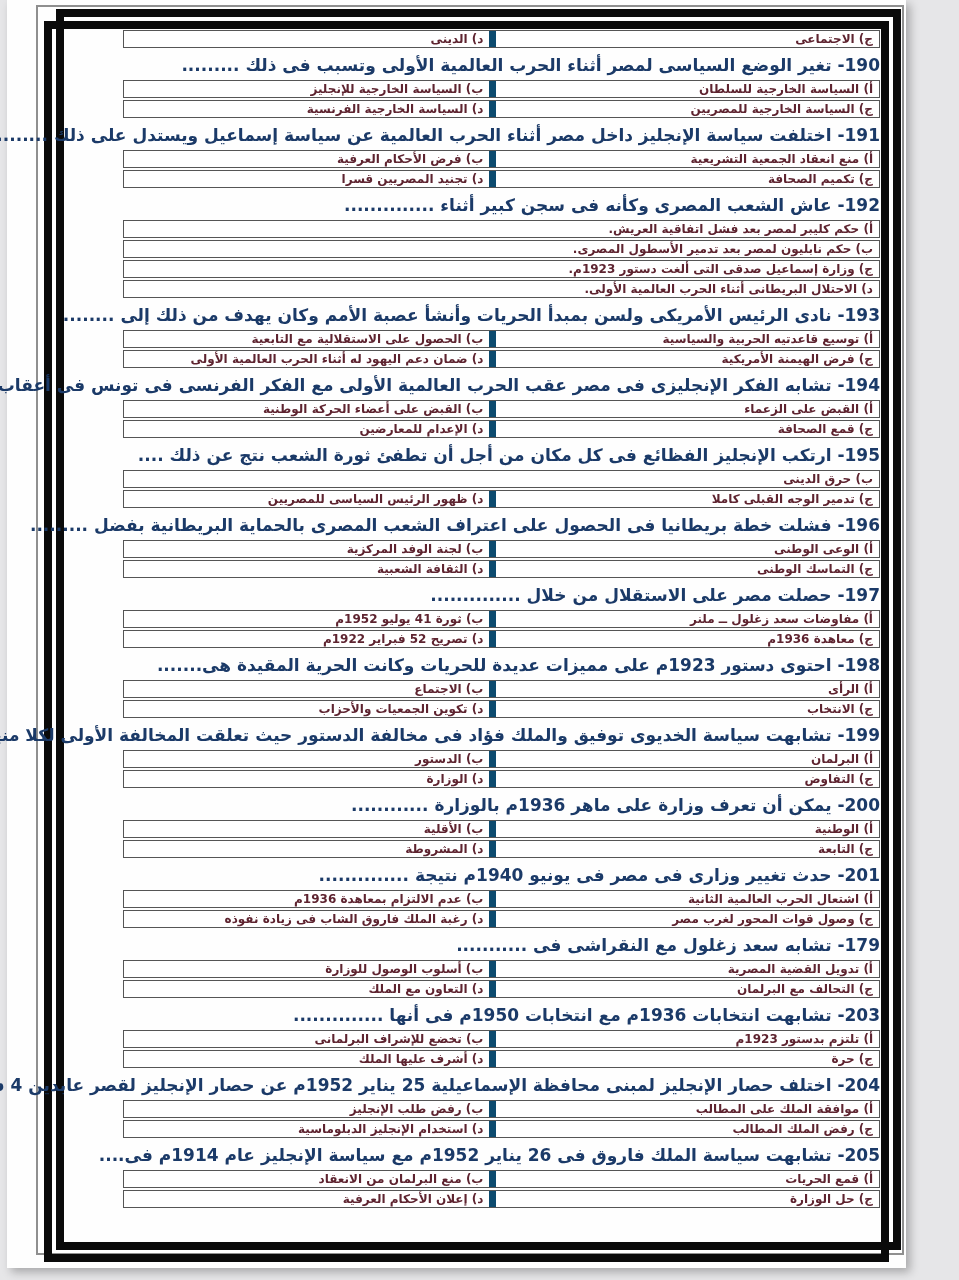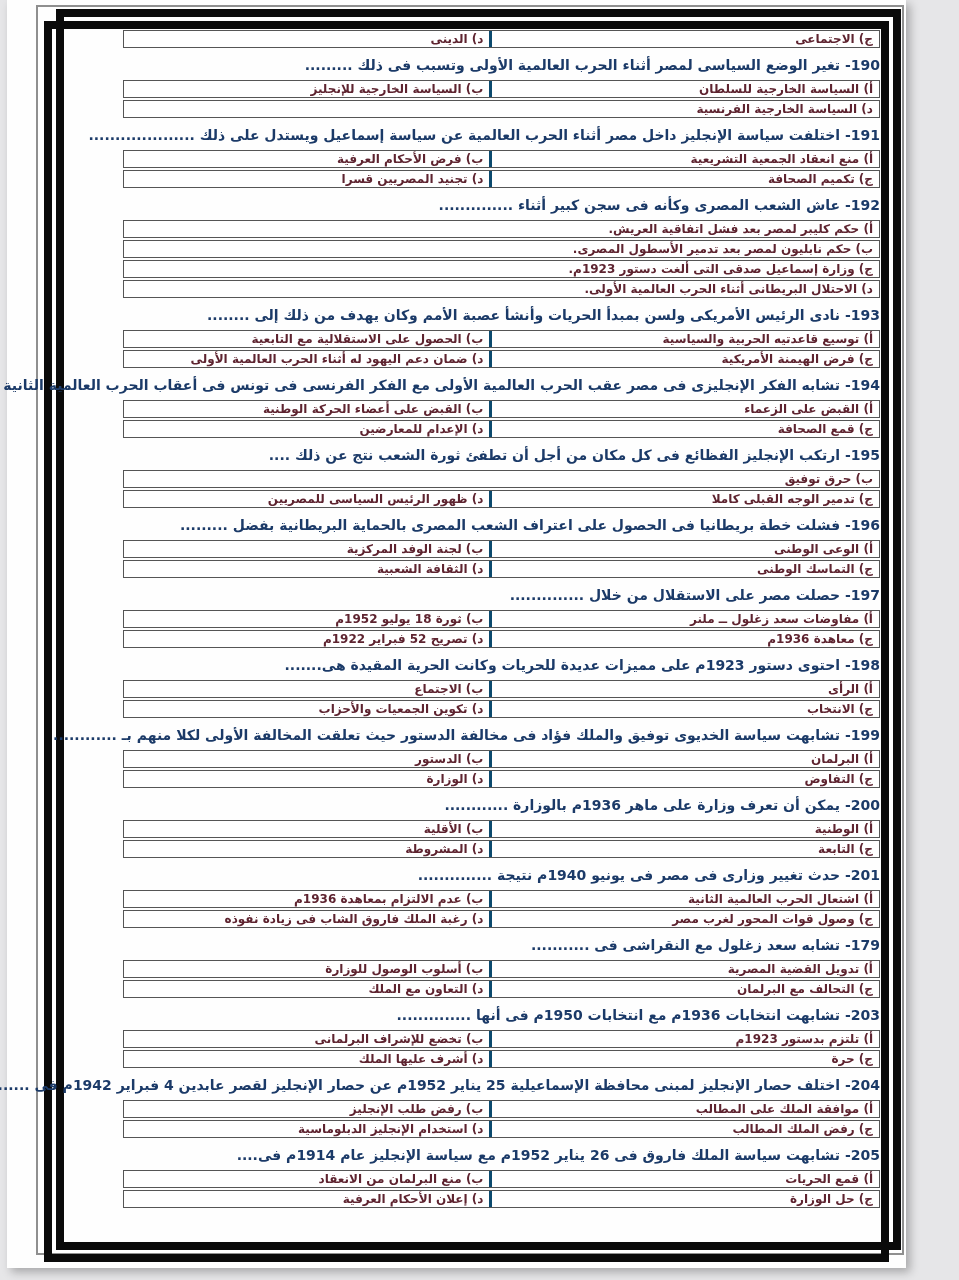--- a/index.html
+++ b/index.html
@@ -26,38 +26,38 @@
   .frame-b{
     position:absolute;box-sizing:border-box;
     left:37px;top:21px;width:845px;height:1241px;
     border:8px solid #0a0a0a;
   }
   .content{
     position:absolute;left:59px;top:30px;width:814px;
     direction:rtl;text-align:right;
   }
   .question-heading{
-    font-size:14px;font-weight:bold;color:#1b3a68;
+    font-size:17px;font-weight:bold;color:#1b3a68;
     line-height:19px;margin:8px 0 5px;white-space:nowrap;
   }
   .carryover-table,.options-table{
     width:93%;margin:0 0 2px auto;
   }
   .opt-row{
     display:flex;direction:rtl;
     box-sizing:border-box;border:1px solid #555555;
     height:18px;margin-bottom:2px;background:#fff;
     align-items:stretch;
   }
   .cell{
     display:flex;align-items:center;box-sizing:border-box;
     padding:0 6px;font-size:12px;font-weight:bold;color:#5e2430;
     line-height:16px;white-space:nowrap;overflow:hidden;
   }
-  .cell-a{flex:0 0 51.6%;border-left:3px solid #0c4a6e;}
+  .cell-a{flex:0 0 51.6%;border-left:7px solid #0c4a6e;}
   .cell-b{flex:1;}
   .cell-full{flex:0 0 100%;text-align:center;}
 </style>
 </head>
 <body>
 
 <div class="page">
   <div class="frame-thin"></div>
   <div class="frame-a"></div>
   <div class="frame-b"></div>
@@ -73,20 +73,21 @@
 
     <div>
         <div class="question-block">
           <div class="question-heading">190- تغير الوضع السياسى لمصر أثناء الحرب العالمية الأولى وتسبب فى ذلك .........</div>
           <div class="options-table">
             <div class="opt-row">
               <div class="cell cell-a">أ) السياسة الخارجية للسلطان</div>
               <div class="cell cell-b">ب) السياسة الخارجية للإنجليز</div>
             </div>
             <div class="opt-row">
+              <div class="cell cell-a">ج) السياسة الخارجية للمصريين</div>
               <div class="cell cell-b">د) السياسة الخارجية الفرنسية</div>
             </div>
           </div>
         </div>
         <div class="question-block">
           <div class="question-heading">191- اختلفت سياسة الإنجليز داخل مصر أثناء الحرب العالمية عن سياسة إسماعيل ويستدل على ذلك ....................</div>
           <div class="options-table">
             <div class="opt-row">
               <div class="cell cell-a">أ) منع انعقاد الجمعية التشريعية</div>
               <div class="cell cell-b">ب) فرض الأحكام العرفية</div>
@@ -137,21 +138,21 @@
             <div class="opt-row">
               <div class="cell cell-a">ج) قمع الصحافة</div>
               <div class="cell cell-b">د) الإعدام للمعارضين</div>
             </div>
           </div>
         </div>
         <div class="question-block">
           <div class="question-heading">195- ارتكب الإنجليز الفظائع فى كل مكان من أجل أن تطفئ ثورة الشعب نتج عن ذلك ....</div>
           <div class="options-table">
             <div class="opt-row">
-              <div class="cell cell-b">ب) حرق توفيق</div>
+              <div class="cell cell-b">ب) حرق الدينى</div>
             </div>
             <div class="opt-row">
               <div class="cell cell-a">ج) تدمير الوجه القبلى كاملا</div>
               <div class="cell cell-b">د) ظهور الرئيس السياسى للمصريين</div>
             </div>
           </div>
         </div>
         <div class="question-block">
           <div class="question-heading">196- فشلت خطة بريطانيا فى الحصول على اعتراف الشعب المصرى بالحماية البريطانية بفضل .........</div>
           <div class="options-table">
@@ -163,21 +164,21 @@
               <div class="cell cell-a">ج) التماسك الوطنى</div>
               <div class="cell cell-b">د) الثقافة الشعبية</div>
             </div>
           </div>
         </div>
         <div class="question-block">
           <div class="question-heading">197- حصلت مصر على الاستقلال من خلال ..............</div>
           <div class="options-table">
             <div class="opt-row">
               <div class="cell cell-a">أ) مفاوضات سعد زغلول ــ ملنر</div>
-              <div class="cell cell-b">ب) ثورة 18 يوليو 1952م</div>
+              <div class="cell cell-b">ب) ثورة 41 يوليو 1952م</div>
             </div>
             <div class="opt-row">
               <div class="cell cell-a">ج) معاهدة 1936م</div>
               <div class="cell cell-b">د) تصريح 52 فبراير 1922م</div>
             </div>
           </div>
         </div>
         <div class="question-block">
           <div class="question-heading">198- احتوى دستور 1923م على مميزات عديدة للحريات وكانت الحرية المقيدة هى.......</div>
           <div class="options-table">

